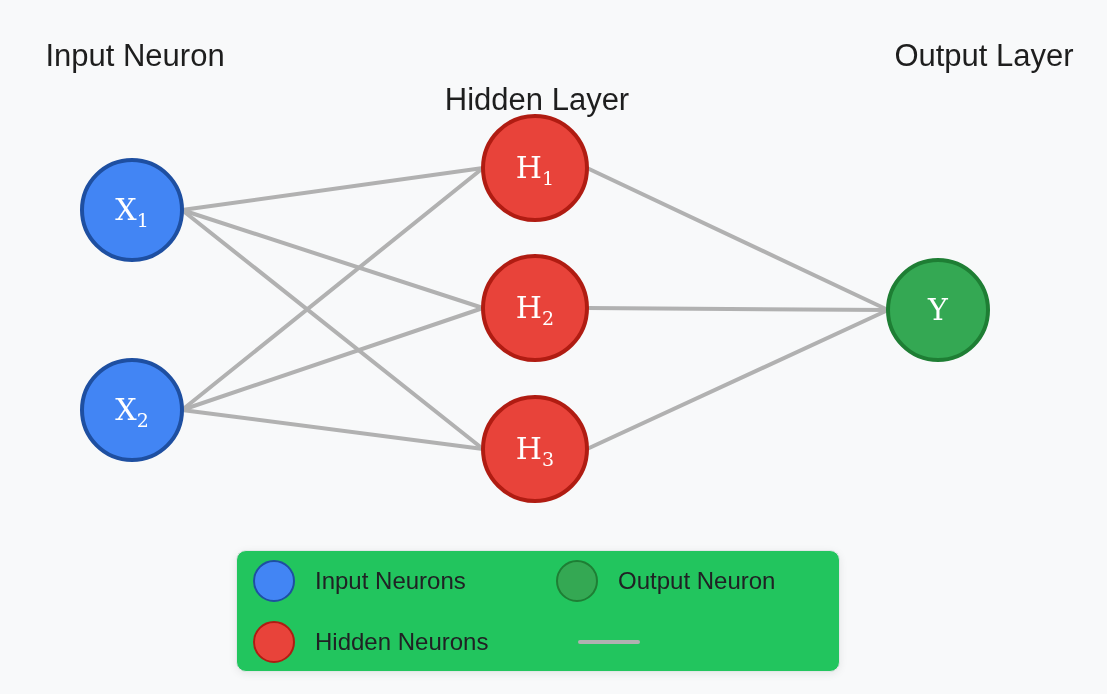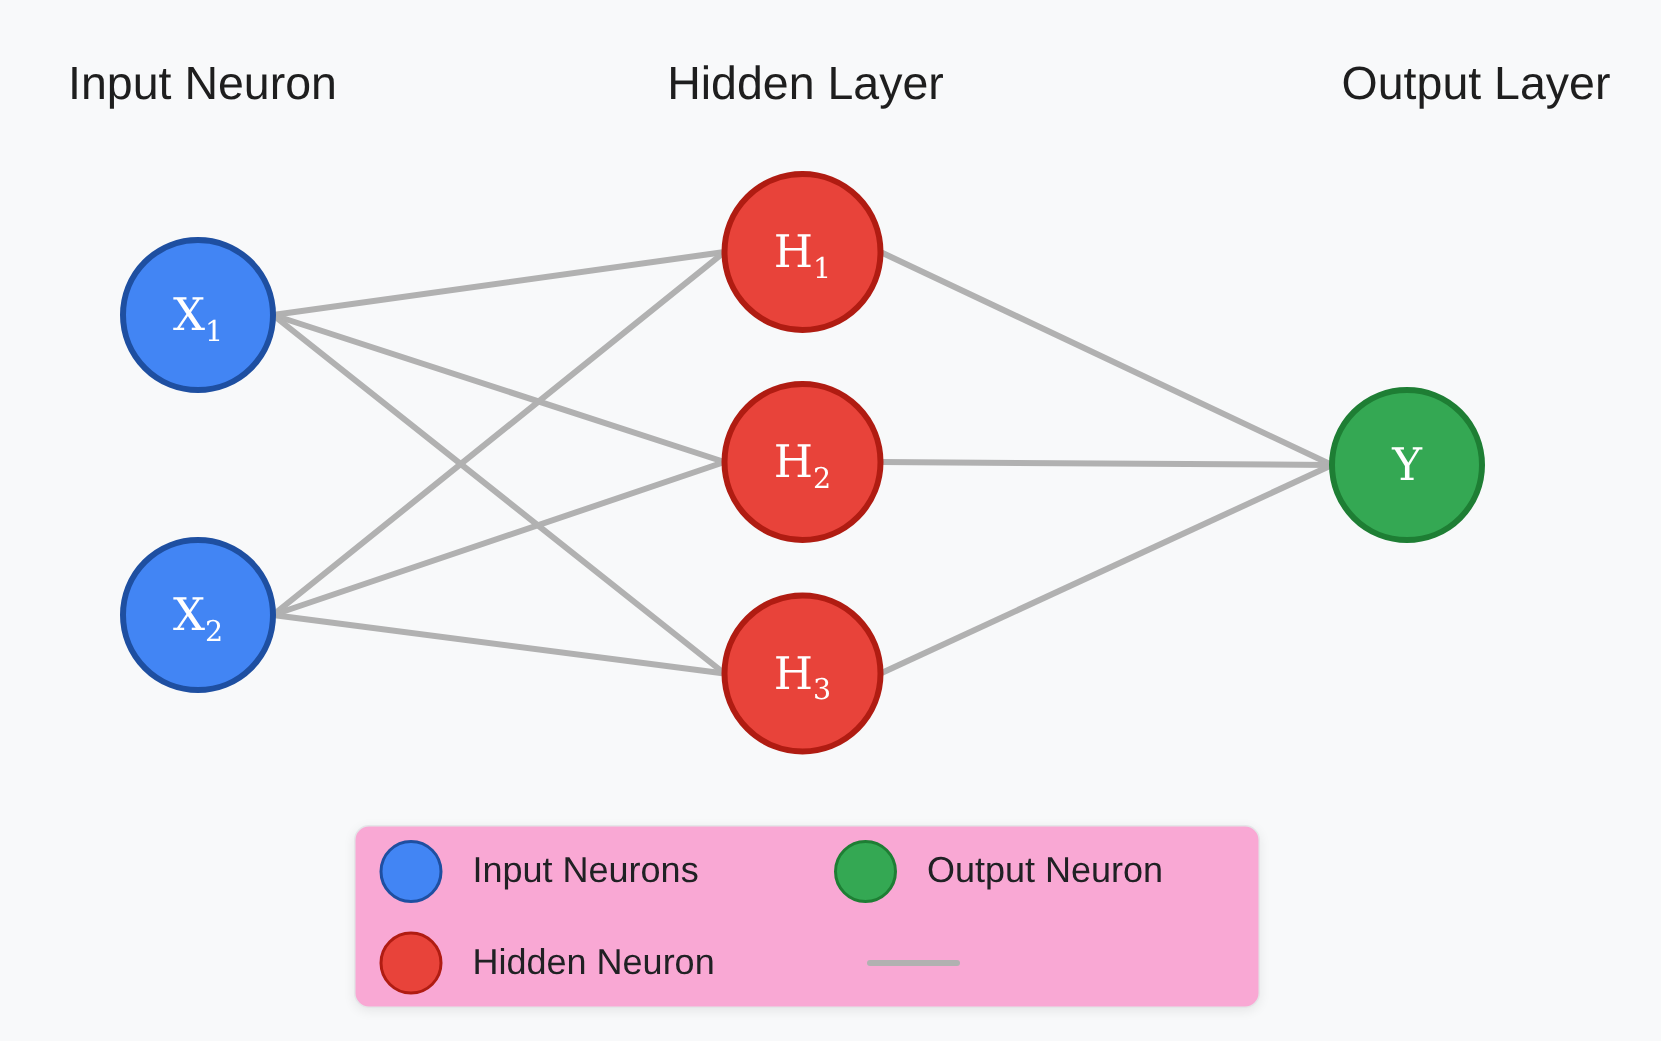--- a/index.html
+++ b/index.html
@@ -41,21 +41,21 @@
     font-size: 19px;
   }
 
   .legend {
     position: absolute;
     left: 236px;
     top: 550px;
     width: 604px;
     height: 122px;
     box-sizing: border-box;
-    background: #f9a8d4;
+    background: #22c55e;
     border: 1px solid #e4e6e8;
     border-radius: 10px;
     box-shadow: 0 2px 8px rgba(0,0,0,0.08);
     display: grid;
     grid-template-columns: 303px 1fr;
     row-gap: 21px;
     align-content: center;
     padding: 0 0 0 16px;
   }
   .legend-item {
@@ -124,34 +124,34 @@
           <text x="535" y="459" text-anchor="middle" fill="#ffffff" class="node-label"><tspan>H</tspan><tspan class="node-sub" dy="7">3</tspan></text>
         </g>
         <g>
           <circle cx="938" cy="310" r="50" fill="#34a853" stroke="#1e7e34" stroke-width="4"></circle>
           <text x="938" y="320" text-anchor="middle" fill="#ffffff" class="node-label"><tspan>Y</tspan></text>
         </g>
       </g>
   </svg>
 
   <div class="layer-title" id="title-input" style="color: rgb(30, 30, 30);">Input Neuron</div>
-  <div class="layer-title" id="title-hidden" style="color: rgb(30, 30, 30);">Hidden Layer</div>
+  <div class="layer-title" id="title-hidden" style="color: rgb(30, 30, 30); margin-top: 44px;">Hidden Layer</div>
   <div class="layer-title" id="title-output" style="color: rgb(30, 30, 30);">Output Layer</div>
 
   <div class="legend">
     <div class="legend-item">
       <span class="swatch circle" style="background: rgb(66, 133, 244); border-color: rgb(30, 79, 161);"></span>
       <span class="legend-label">Input Neurons</span>
     </div>
     <div class="legend-item">
       <span class="swatch circle" style="background: rgb(52, 168, 83); border-color: rgb(30, 126, 52);"></span>
       <span class="legend-label">Output Neuron</span>
     </div>
     <div class="legend-item">
       <span class="swatch circle" style="background: rgb(232, 67, 58); border-color: rgb(176, 28, 18);"></span>
-      <span class="legend-label">Hidden Neuron</span>
+      <span class="legend-label">Hidden Neurons</span>
     </div>
     <div class="legend-item">
       <span class="swatch line" style="background: rgb(177, 177, 177);"></span>
     </div>
   </div>
 
 </div>
 
 </body></html>

